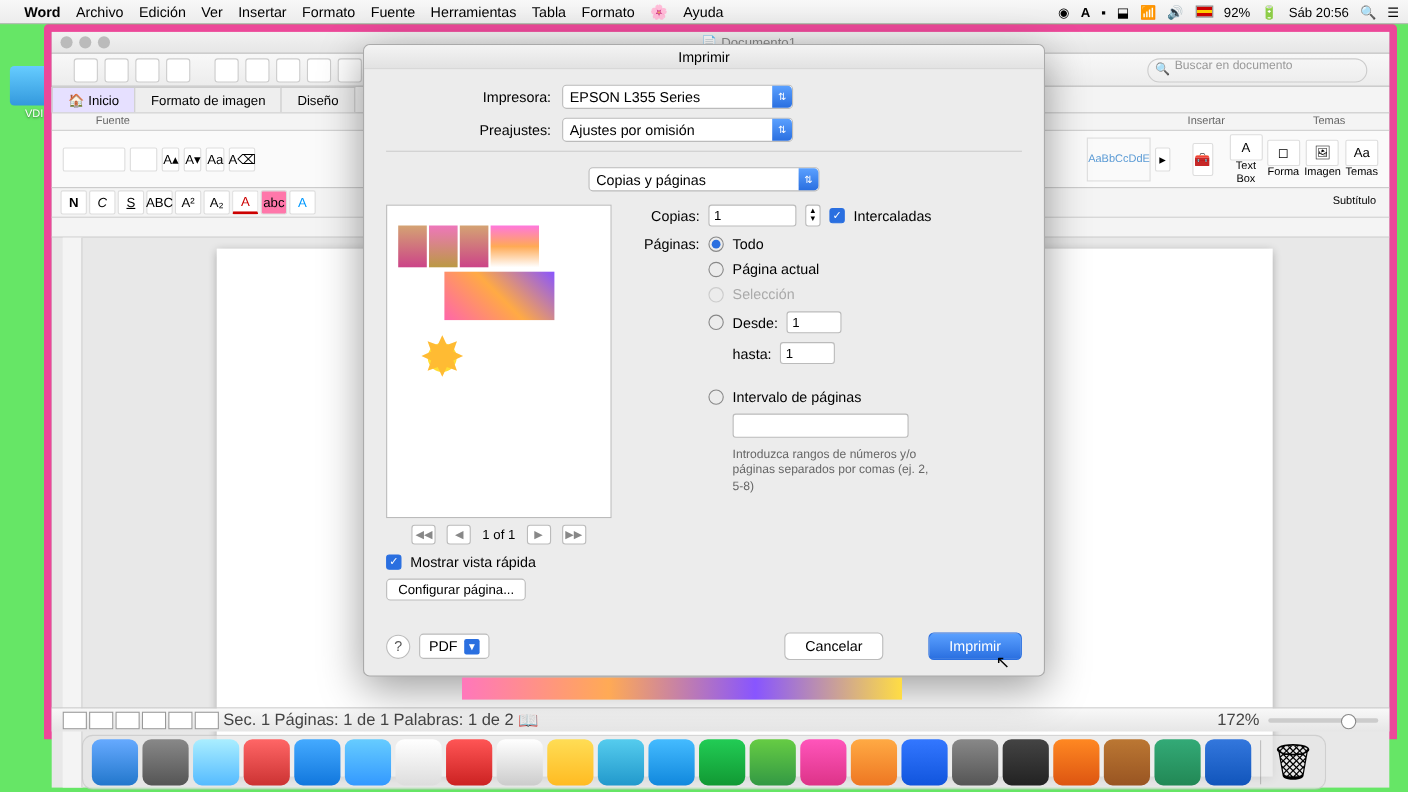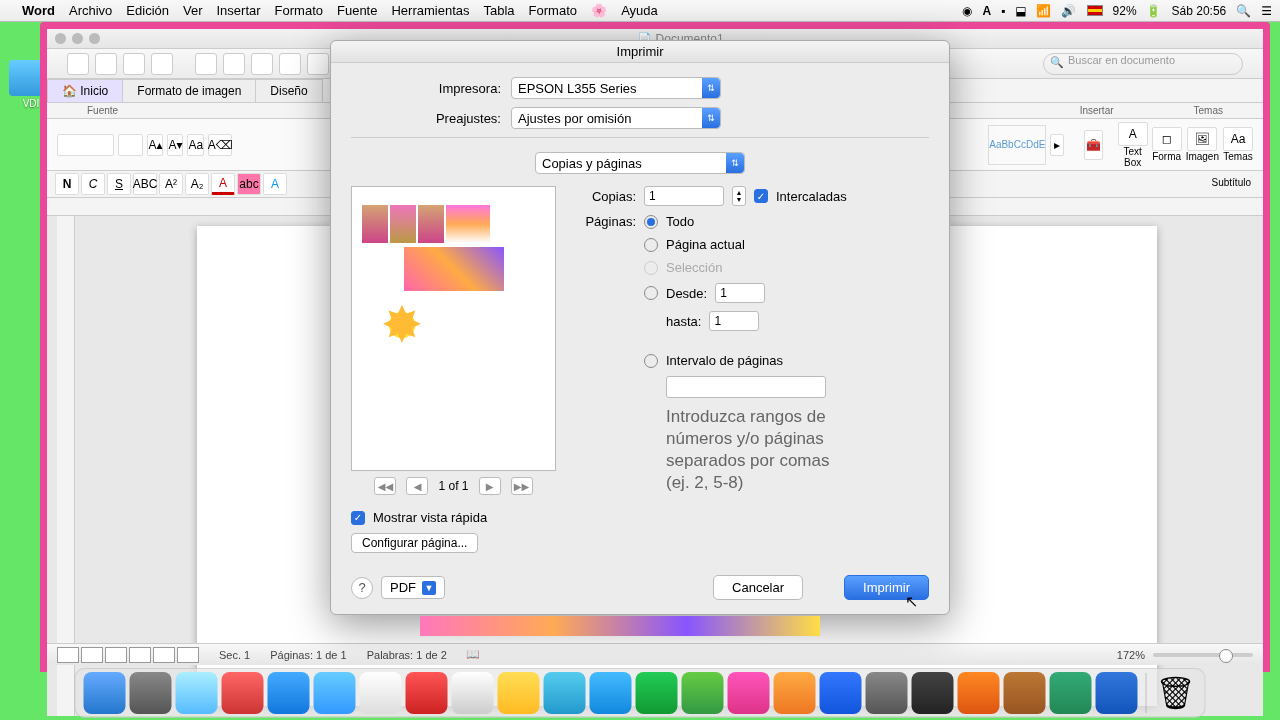--- a/index.html
+++ b/index.html
@@ -28,21 +28,21 @@
 .ribtab { padding:4px 14px; border:1px solid #ccc; border-bottom:none; background:#eee; margin-right:-1px; }
 .ribtab.home { background:#e6e0ff; }
 .ribgroup { font-size:10px; color:#666; text-align:center; padding:2px 40px; }
 .ribcontent { height:52px; background:#fafafa; border-bottom:1px solid #ccc; display:flex; align-items:center; padding:0 10px; gap:4px; }
 .fmtbtn { width:24px; height:22px; border:1px solid #ddd; border-radius:2px; display:flex; align-items:center; justify-content:center; font-size:12px; background:#fff;}
 .stylebox { width:70px; height:40px; border:1px solid #ddd; font-size:10px; color:#5b9bd5; display:flex; align-items:center; justify-content:center; margin-left:4px;}
 .ruler { height:18px; background:#f4f4f4; border-bottom:1px solid #ccc; position:relative; font-size:9px; color:#666;}
 .docarea { flex:1; background:#e8e8e8; height:500px; position:relative;}
 .page { position:absolute; left:150px; top:10px; width:960px; height:480px; background:#fff; box-shadow:0 2px 8px rgba(0,0,0,0.3); }
 .vruler { position:absolute; left:10px; top:0; width:18px; height:100%; background:#f4f4f4; border-right:1px solid #ccc;}
-.statusbar { position:absolute; bottom:0; left:0; right:0; height:22px; background:linear-gradient(#f8f8f8,#e6e6e6); border-top:1px solid #ccc; display:flex; align-items:center; font-size:11px; color:#444; padding:0 10px; gap:20px;}
+.statusbar { position:absolute; bottom:0; left:0; right:0; height:22px; background:linear-gradient(#f8f8f8,#e6e6e6); border-top:1px solid #ccc; display:flex; align-items:center; font-size:15px; color:#444; padding:0 10px; gap:4px;}
 .viewbtns { display:flex; gap:2px; }
 .viewbtn { width:22px; height:16px; border:1px solid #999; background:#fff; }
 .zoom { margin-left:auto; display:flex; align-items:center; gap:8px;}
 .zoomslider { width:100px; height:4px; background:#ccc; border-radius:2px; position:relative;}
 .zoomslider::after { content:""; position:absolute; right:20px; top:-4px; width:12px; height:12px; background:#fff; border:1px solid #888; border-radius:50%;}
 
 
 .dialog { position:absolute; left:330px; top:40px; width:620px; height:575px; background:#ececec; border:1px solid #aaa; border-radius:6px; box-shadow:0 10px 40px rgba(0,0,0,0.4); }
 .dlgtitle { height:22px; background:linear-gradient(#f4f4f4,#e2e2e2); border-bottom:1px solid #ccc; border-radius:6px 6px 0 0; text-align:center; font-size:13px; line-height:22px;}
 .dlgbody { padding:14px 20px; font-size:13px; }
@@ -66,21 +66,21 @@
 .optlabel { width:60px; text-align:right;}
 .numinput { width:80px; height:20px; border:1px solid #bbb; border-radius:3px; padding:0 4px; font-size:12px; background:#fff;}
 .numinput.small { width:50px; }
 .stepper { width:14px; height:20px; border:1px solid #bbb; border-radius:3px; background:#fff; font-size:7px; display:flex; flex-direction:column; align-items:center; justify-content:center;}
 .radio { width:14px; height:14px; border:1px solid #888; border-radius:50%; display:inline-flex; align-items:center; justify-content:center;}
 .radio.checked::after { content:""; width:8px; height:8px; background:#2a6fe0; border-radius:50%;}
 .checkbox { width:14px; height:14px; border:1px solid #888; border-radius:3px; display:inline-flex; align-items:center; justify-content:center; background:#fff;}
 .checkbox.checked { background:#2a6fe0; border-color:#2a6fe0;}
 .checkbox.checked::after { content:"✓"; color:#fff; font-size:10px;}
 .rangeinput { width:160px; height:22px; border:1px solid #bbb; border-radius:3px; background:#fff;}
-.hint { font-size:17px; color:#666; margin-left:0px; max-width:180px; line-height:1.3; margin-top:4px;}
+.hint { font-size:11px; color:#666; margin-left:0px; max-width:180px; line-height:1.3; margin-top:4px;}
 .disabled { color:#aaa; }
 
 .belowpreview { margin-top:8px; }
 .smallbtn { padding:2px 10px; border:1px solid #bbb; border-radius:4px; background:#fff; font-size:12px;}
 
 .dlgfooter { position:absolute; bottom:14px; left:20px; right:20px; display:flex; align-items:center; gap:8px;}
 .helpbtn { width:22px; height:22px; border:1px solid #bbb; border-radius:50%; background:#fff; font-size:13px; display:flex; align-items:center; justify-content:center; color:#555;}
 .pdfbtn { padding:3px 8px; border:1px solid #bbb; border-radius:4px; background:#fff; font-size:13px; display:flex; align-items:center; gap:2px;justify-content:space-between;}
 .pdfbtn .arrow { width:14px; height:14px; background:#2a6fe0; border-radius:2px; color:#fff; font-size:9px; display:flex; align-items:center; justify-content:center; margin-left:4px;}
 .btn { padding:4px 18px; border:1px solid #bbb; border-radius:5px; background:#fff; font-size:13px;margin-left:33px;}

